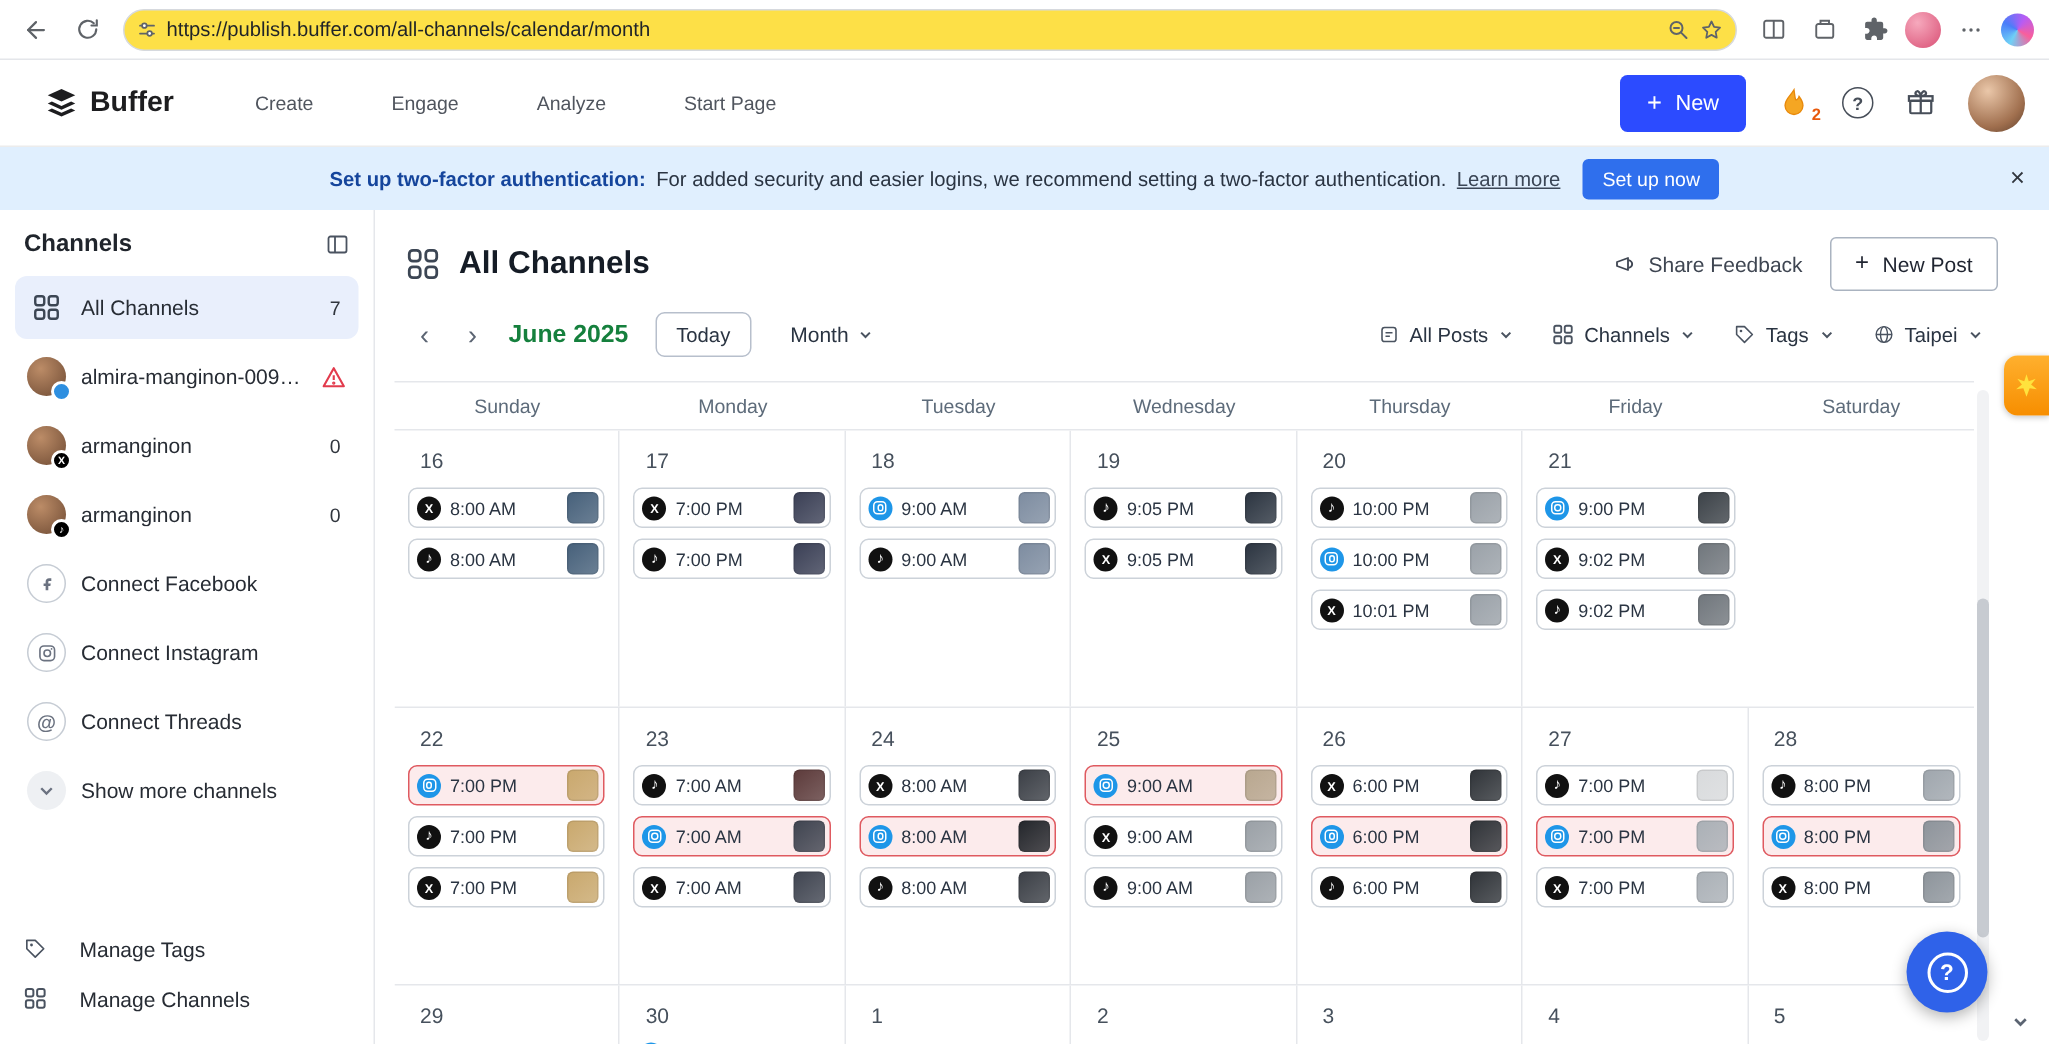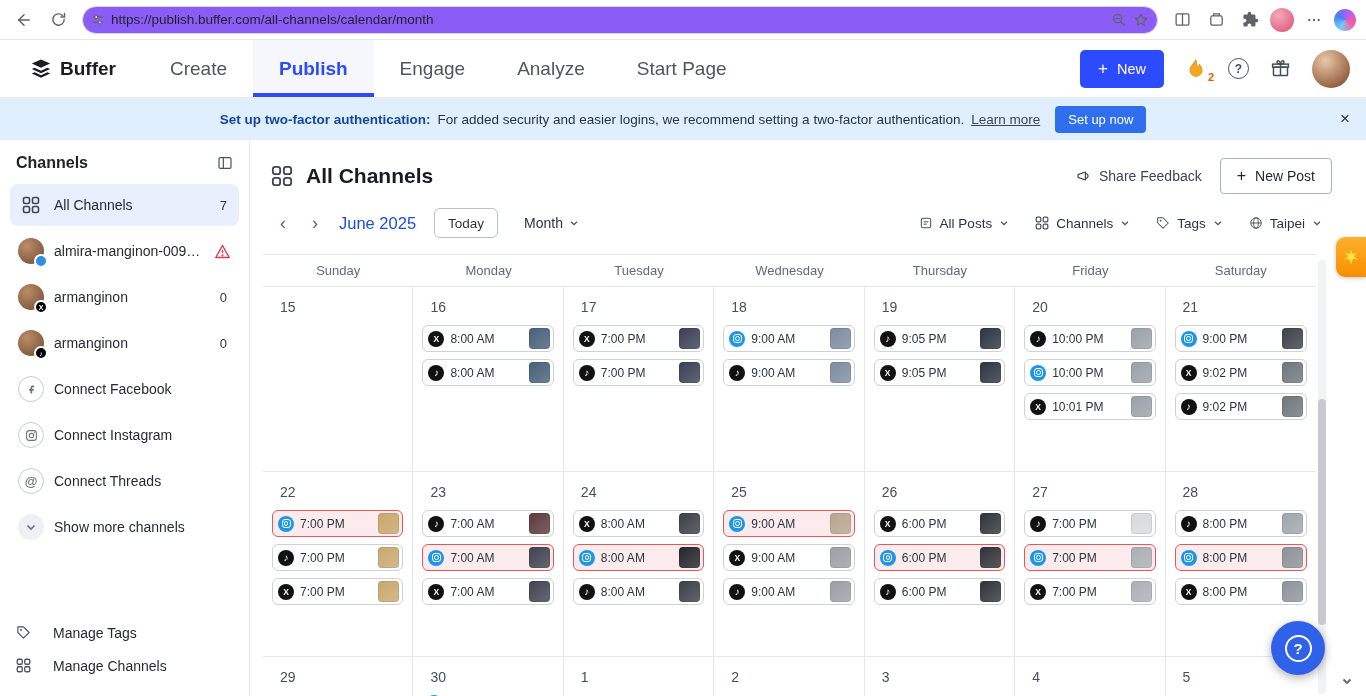--- a/index.html
+++ b/index.html
@@ -2,30 +2,30 @@
 <html><head>
 <meta charset="utf-8">
 <style>
 *{margin:0;padding:0;box-sizing:border-box}
 html,body{width:1366px;height:696px;overflow:hidden;background:#fff;font-family:"Liberation Sans","DejaVu Sans",sans-serif}
 svg{display:block}
 
 
 .bbar{height:40px;display:flex;align-items:center;gap:6px;padding:0 10px;background:#fff;border-bottom:1px solid #e4e6ea}
 .bico{width:28px;height:28px;display:flex;align-items:center;justify-content:center;border-radius:50%;flex:none;color:#5f6368;cursor:pointer}
-.urlbar{flex:1;height:28px;border:1px solid #d6d9de;border-radius:15px;display:flex;align-items:center;gap:6px;padding:0 8px;background:#8b5cf6;margin:0 4px}
+.urlbar{flex:1;height:28px;border:1px solid #d6d9de;border-radius:15px;display:flex;align-items:center;gap:6px;padding:0 8px;background:#fde047;margin:0 4px}
 .urltext{flex:1;font-size:13.5px;color:#1f2328;white-space:nowrap;overflow:hidden}
 .bavatar{width:24px;height:24px;border-radius:50%;background:radial-gradient(circle at 35% 30%,#f6a9bd,#d94f74);flex:none;cursor:pointer}
 .copilot{width:22px;height:22px;border-radius:50%;background:conic-gradient(from 210deg,#6fd0f6,#4a7df9,#b75cf4,#f95f9b,#6fd0f6);flex:none;cursor:pointer}
 
 
 .appnav{height:58px;display:flex;align-items:stretch;border-bottom:1px solid #ececec;background:#fff}
 .logo{display:flex;align-items:center;gap:8px;padding:0 28px 0 30px;font-weight:bold;font-size:19px;color:#1d1d1f}
 .tabs{display:flex}
-.tab{display:flex;align-items:center;padding:0 26px;font-size:19px;color:#50555e;cursor:pointer}
+.tab{display:flex;align-items:center;padding:0 26px;font-size:13px;color:#50555e;cursor:pointer}
 .tab.active{color:#2c4bff;background:#f5f7fc;box-shadow:inset 0 -4px 0 #2c4bff;font-weight:bold}
 .nav-right{margin-left:auto;display:flex;align-items:center;gap:21px;padding-right:16px}
 .btn-new{background:#2c4bff;color:#fff;border:none;border-radius:5px;height:38px;padding:0 18px;font-size:14.5px;display:flex;align-items:center;gap:9px;cursor:pointer;font-family:inherit}
 .btn-new .plus{font-size:17px;line-height:1}
 .streak{position:relative;cursor:pointer}
 .streak .cnt{position:absolute;right:-7px;bottom:-3px;color:#e8590c;font-weight:bold;font-size:11px}
 .helpq{width:21px;height:21px;border:1.7px solid #474e59;border-radius:50%;display:flex;align-items:center;justify-content:center;font-size:12px;font-weight:bold;color:#474e59;cursor:pointer}
 .nav-avatar{width:38px;height:38px;border-radius:50%;background:radial-gradient(circle at 35% 28%,#eac7a9,#a06f4e 65%,#5d3f2c);cursor:pointer}
 
 
@@ -65,21 +65,21 @@
 .mh-right{margin-left:auto;display:flex;align-items:center;gap:18px}
 .share{display:flex;align-items:center;gap:7px;font-size:14px;color:#3f4652;cursor:pointer}
 .seg{display:flex;border:1px solid #c9d0da;border-radius:6px;height:35px;overflow:hidden;background:#fff}
 .seg-btn{display:flex;align-items:center;gap:7px;padding:0 14px;font-size:14px;color:#3f4652;cursor:pointer}
 .seg-btn.active{background:#e7eeff;color:#2742d6;box-shadow:inset 0 0 0 1.5px #3b5bdb;border-radius:6px}
 .newpost{height:36px;border:1px solid #aab3c0;border-radius:4px;background:#fff;font-size:14px;color:#1f2430;display:flex;align-items:center;gap:9px;padding:0 16px;cursor:pointer;font-family:inherit}
 .newpost .plus{font-size:16px}
 
 .m-toolbar{height:46px;display:flex;align-items:center;gap:8px;padding:0 44px 0 21px}
 .nav-ch{width:24px;height:24px;display:flex;align-items:center;justify-content:center;color:#5b6472;font-size:18px;cursor:pointer}
-.month-label{font-size:16.5px;font-weight:normal;color:#1d4ed8;margin:0 10px 0 4px}
+.month-label{font-size:16.5px;font-weight:bold;color:#15803d;margin:0 10px 0 4px}
 .today{height:30px;border:1px solid #b7bfcc;border-radius:6px;background:#fff;padding:0 13px;font-size:13.5px;color:#2a3442;margin-right:18px;cursor:pointer;font-family:inherit}
 .dd{display:flex;align-items:center;gap:6px;font-size:14px;color:#2a3442;cursor:pointer}
 .mt-right{margin-left:auto;display:flex;align-items:center;gap:26px}
 .filt{display:flex;align-items:center;gap:7px;font-size:13.5px;color:#2a3442;cursor:pointer}
 
 
 .cal{flex:1;display:flex;flex-direction:column;margin:8px 50px 0 13px;border-top:1px solid #e5e7eb;min-height:0}
 .cal-head{display:grid;grid-template-columns:repeat(7,1fr);height:32px;border-bottom:1px solid #e5e7eb}
 .cal-head span{display:flex;align-items:center;justify-content:center;font-size:13px;color:#5d6b7a}
 .cal-body{flex:1;overflow:hidden}
@@ -182,23 +182,20 @@
           <path d="M5 10.6L12 13.8l7-3.2 3 1.4-10 4.5L2 12z"></path>
           <path d="M5 15.6L12 18.8l7-3.2 3 1.4-10 4.5L2 17z"></path>
         </svg>
     </span>
     <span>Buffer</span>
   </div>
   <div class="tabs">
     <div class="tab">
         <span>Create</span>
       </div>
-    <div class="tab active">
-        <span>Publish</span>
-      </div>
     <div class="tab">
         <span>Engage</span>
       </div>
     <div class="tab">
         <span>Analyze</span>
       </div>
     <div class="tab">
         <span>Start Page</span>
       </div>
   </div>
@@ -452,23 +449,20 @@
         <span>Monday</span>
         <span>Tuesday</span>
         <span>Wednesday</span>
         <span>Thursday</span>
         <span>Friday</span>
         <span>Saturday</span>
       </div>
       <div class="cal-body">
           <div class="week">
             <div class="cell">
-              <div class="date">15</div>
-            </div>
-            <div class="cell">
               <div class="date">16</div>
               <div class="pill">
                 <span class="svc sx">X</span>
                 <span class="ptime">8:00 AM</span>
                 <span class="pthumb" style="background: linear-gradient(140deg, rgb(70, 96, 122) 0%, rgba(70, 96, 122, 0.8) 100%);"></span>
               </div>
               <div class="pill">
                 <span class="svc st">♪</span>
                 <span class="ptime">8:00 AM</span>
                 <span class="pthumb" style="background: linear-gradient(140deg, rgb(70, 96, 122) 0%, rgba(70, 96, 122, 0.8) 100%);"></span>

